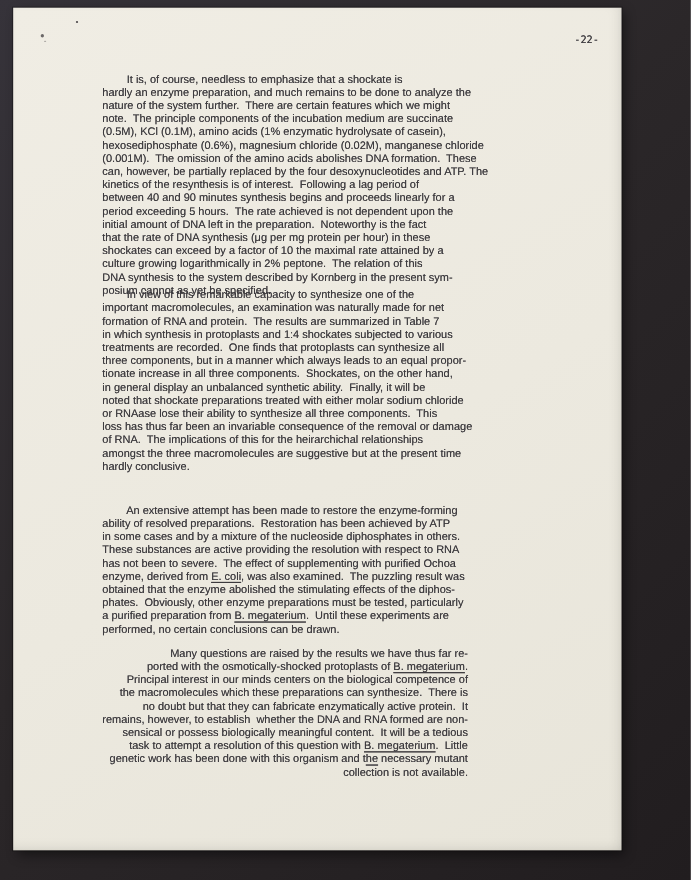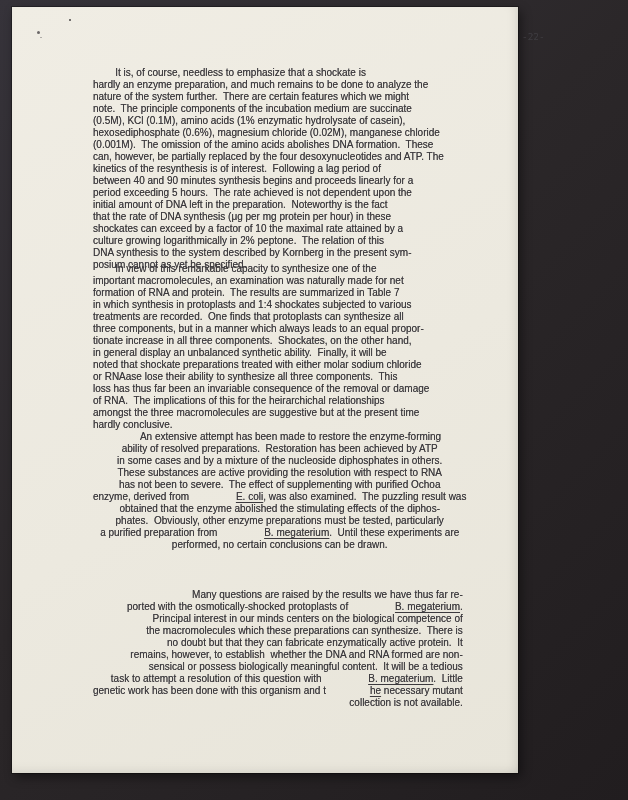--- a/index.html
+++ b/index.html
@@ -10,21 +10,21 @@
     width: 628px;
     height: 800px;
     overflow: hidden;
     background: linear-gradient(135deg, #36333a 0%, #2b2729 45%, #211d1f 100%);
     font-family: "DejaVu Sans Mono", monospace;
   }
   .paper {
     position: absolute;
     left: 12px;
     top: 7px;
-    width: 506px;
+    width: 553px;
     height: 766px;
     background: linear-gradient(150deg, #f0ede4 0%, #ece9df 55%, #e8e5da 100%);
     box-shadow:
       0 0 0 1px rgba(0,0,0,0.30),
       3px 4px 10px rgba(0,0,0,0.45),
       inset -8px 0 14px -10px rgba(0,0,0,0.18),
       inset 0 -8px 14px -10px rgba(0,0,0,0.15);
   }
   .page-number {
     position: absolute;
@@ -43,25 +43,24 @@
     font-size: 10px;
     line-height: 12px;
     color: #3c3a3e;
     text-shadow: 0 0 0.5px rgba(60,58,62,0.75);
     white-space: pre;
   }
   pre.para u {
     text-decoration: underline;
     text-decoration-thickness: 1px;
     text-underline-offset: 2px;
-    margin-left: 44px;
   }
   .p1 { top: 60px; }
   .p2 { top: 256px; }
-  .p3 { top: 424px; text-align: center; }
+  .p3 { top: 452px; }
   .p4 { top: 582px; text-align: right; }
   .speckle {
     position: absolute;
     background: #4a4648;
     border-radius: 50%;
   }
   .s1 { left: 57px; top: 12px; width: 2px; height: 2px; }
   .s2 { left: 25px; top: 24px; width: 3px; height: 3px; opacity: 0.8; }
   .s3 { left: 28px; top: 30px; width: 2px; height: 1px; opacity: 0.5; }
 </style>

